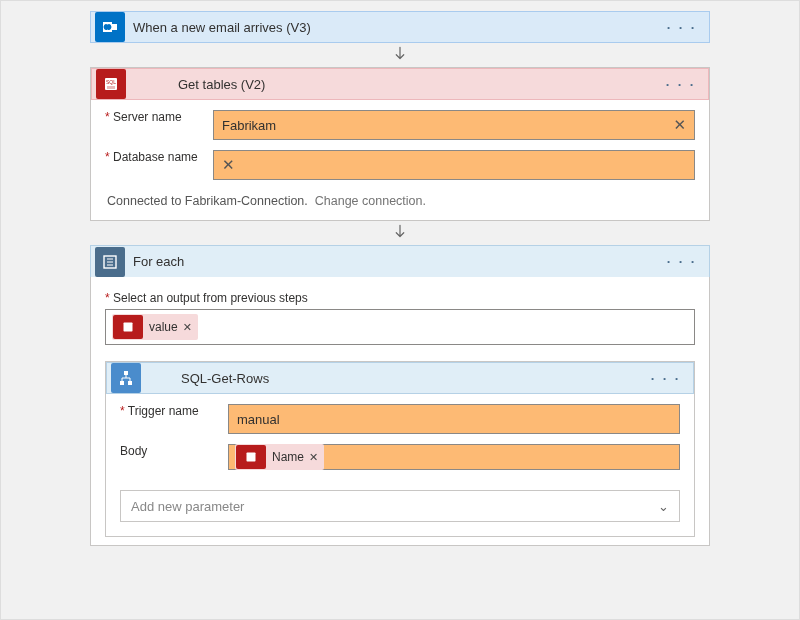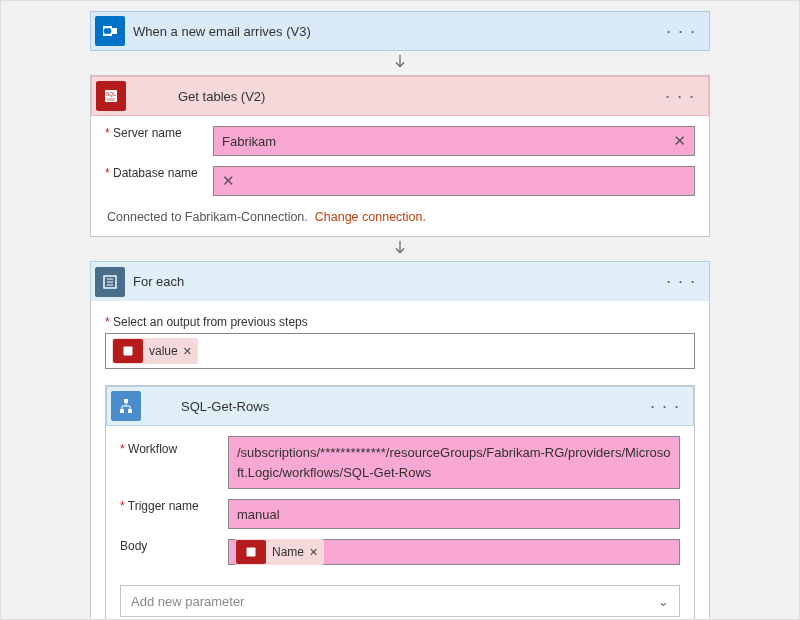--- a/index.html
+++ b/index.html
@@ -13,21 +13,21 @@
     border: 1px solid #ddd;
   }
   .col { display: flex; flex-direction: column; align-items: center; }
   .card {
     background: #fff;
     border: 1px solid #c8c6c4;
     width: 620px;
   }
   .hdr {
     display: flex; align-items: center;
-    height: 40px;
+    height: 32px;
     padding: 0 6px 0 0;
   }
   .hdr-outlook { background: #daeaf8; border: 1px solid #a9cbee; }
   .hdr-sql     { background: #f6dadb; border: 1px solid #edb7bb; gap: 44px; }
   .hdr-foreach { background: #e0eef7; border: 1px solid #b5d1e6; }
   .hdr-logic   { background: #e0eef7; border: 1px solid #b5d1e6; gap: 32px; }
   .ic {
     width: 30px; height: 30px; margin: 4px 8px 4px 4px;
     display: inline-flex; align-items: center; justify-content: center;
     color: #fff; border-radius: 2px; flex: 0 0 30px;
@@ -38,28 +38,28 @@
   .ic-logic   { background: #4a8ccc; }
   .hdr-title { flex: 1; color: #323130; font-size: 13px; }
   .dots { color: #4a6d8c; letter-spacing: 2px; padding: 0 6px; cursor: pointer; font-weight: bold; }
   .arrow-down { width: 18px; height: 18px; margin: 2px auto 4px; }
   .body { padding: 10px 14px 2px; }
   .row { display: flex; align-items: flex-start; margin-bottom: 10px; }
   .lbl { width: 108px; font-size: 12px; color: #323130; }
   .req::before { content: "* "; color: #b71c1c; }
   .fld {
     flex: 1; display: flex; align-items: center;
-    border: 1px solid #8a8886; height: 30px; background: #f9a8d4;
+    border: 1px solid #8a8886; height: 30px; background: #fdba74;
     padding: 0 8px;
   }
   .fld.tall { height: auto; padding: 6px 8px; line-height: 1.5; }
   .fld-val { flex: 1; }
   .x { color: #555; font-size: 15px; cursor: pointer; }
   .conn-line { font-size: 12.5px; color: #555; padding: 4px 0 10px 2px; }
-  .link { color: #c2410c; cursor: pointer; text-align: right; }
+  .link { color: #737373; cursor: pointer; text-align: right; }
   .foreach-wrap { width: 620px; }
   .foreach-body { background: #fff; border: 1px solid #c8c6c4; border-top: 0; padding: 14px 14px 8px; }
   .select-lbl { font-size: 12px; margin-bottom: 4px; }
   .select-box {
     border: 1px solid #8a8886; padding: 4px 6px; display: flex; align-items: center;
     margin-bottom: 16px; height: 36px;
   }
   .token {
     display: inline-flex; align-items: center;
     background: #f6dadb; border-radius: 2px;
@@ -169,26 +169,20 @@
                 <rect x="6" y="1" width="4" height="4" fill="#fff"></rect>
                 <rect x="2" y="11" width="4" height="4" fill="#fff"></rect>
                 <rect x="10" y="11" width="4" height="4" fill="#fff"></rect>
                 <path d="M8 5v3M8 8H4v3M8 8h4v3" stroke="#fff" stroke-width="1"></path>
               </svg>
           </span>
           <span class="hdr-title">SQL-Get-Rows</span>
           <span class="dots">· · ·</span>
         </div>
         <div class="body">
-          <div class="row" style="align-items:flex-start">
-            <div class="lbl req" style="padding-top:6px">Workflow</div>
-            <div class="fld tall">
-              <span class="fld-val" style="word-break:break-all">/subscriptions/*************/resourceGroups/Fabrikam-RG/providers/Microsoft.Logic/workflows/SQL-Get-Rows</span>
-            </div>
-          </div>
           <div class="row">
             <div class="lbl req">Trigger name</div>
             <div class="fld">
               <span class="fld-val">manual</span>
             </div>
           </div>
           <div class="row">
             <div class="lbl">Body</div>
             <div class="fld" style="padding:3px 6px;height:26px">
               <span class="token">

